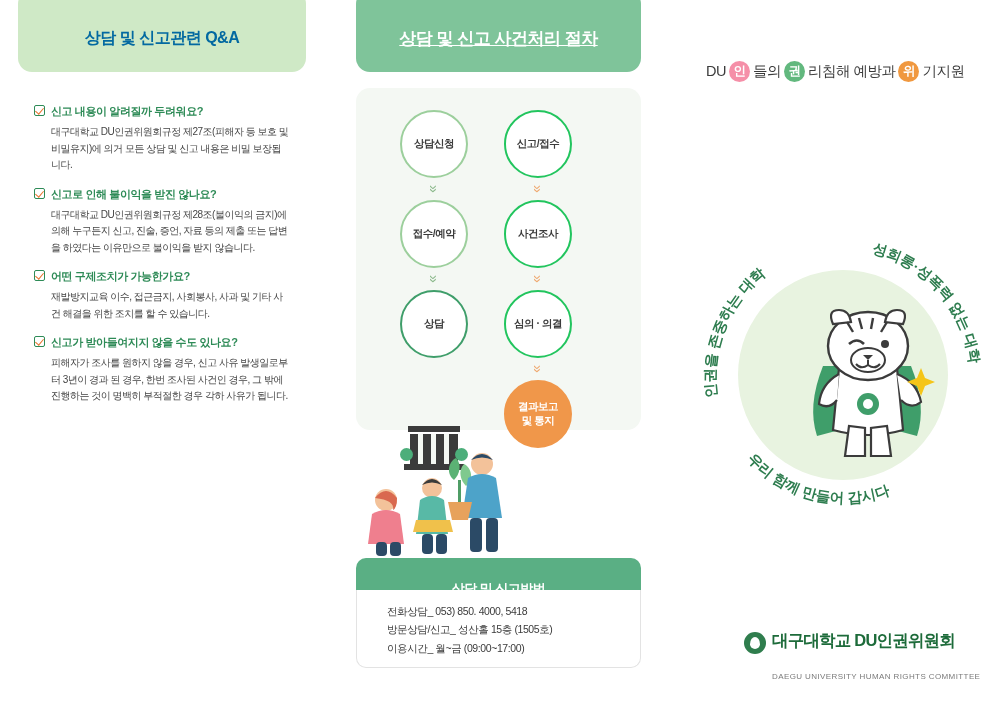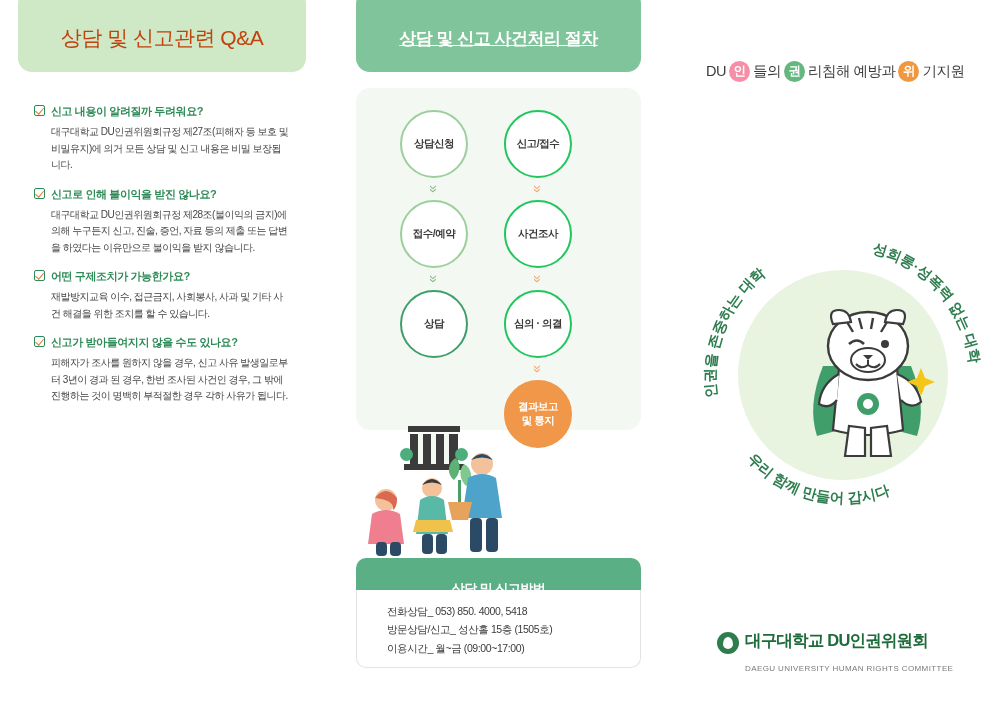--- a/index.html
+++ b/index.html
@@ -11,21 +11,21 @@
     position:relative;
     overflow:hidden;
     color:#333;
   }
   .qa-header {
     position:absolute; left:18px; top:-10px; width:288px; height:82px;
     background:#cfe9c6; border-radius:14px;
     display:flex; align-items:center; justify-content:center;
   }
   .qa-header-title {
-    font-size:21px; font-weight:normal; color:#c2410c; letter-spacing:-0.5px;
+    font-size:16px; font-weight:bold; color:#0369a1; letter-spacing:-0.5px;
     padding-top:14px;
   }
   .qa-card {
     position:absolute; left:18px; top:88px; width:288px; height:604px;
     background:#ffffff; border-radius:14px;
     padding:16px 16px 10px 16px;
   }
   .qa-item { margin-bottom:13px; }
   .qa-q {
     display:flex; align-items:flex-start; gap:6px;
@@ -116,23 +116,23 @@
   .badge.pink { background:#f58fa8; }
   .badge.green { background:#62b87e; }
   .badge.orange { background:#f0983f; }
   .emblem { position:absolute; left:698px; top:230px; width:290px; height:290px; }
   .emblem-circle {
     position:absolute; left:40px; top:40px; width:210px; height:210px; border-radius:50%;
     background:#e8f3e0;
   }
   .tiger { position:absolute; left:95px; top:78px; width:110px; height:150px; }
   .curve-text { position:absolute; left:0; top:0; width:290px; height:290px; }
-  .footer-logo { position:absolute; left:719px; top:630px; width:240px; height:50px; }
+  .footer-logo { position:absolute; left:746px; top:630px; width:240px; height:50px; }
   .fl-name { font-size:16.5px; font-weight:bold; color:#1d6b3a; letter-spacing:-0.8px; }
-  .fl-sub { font-size:8px; color:#7a7a7a; letter-spacing:0.4px; margin-top:12px; }
+  .fl-sub { font-size:8px; color:#7a7a7a; letter-spacing:0.4px; margin-top:20px; }
   .fl-mark { position:absolute; left:-2px; top:2px; width:22px; height:22px; border-radius:50%; background:#2f7d4d; }
   .fl-mark::after { content:""; position:absolute; left:6px; top:5px; width:10px; height:12px; border-radius:50% 50% 50% 50%/60% 60% 40% 40%; background:#fff; }
 </style>
 </head>
 <body>
 
 <div class="qa-header">
   <div class="qa-header-title">상담 및 신고관련 Q&amp;A</div>
 </div>
 

